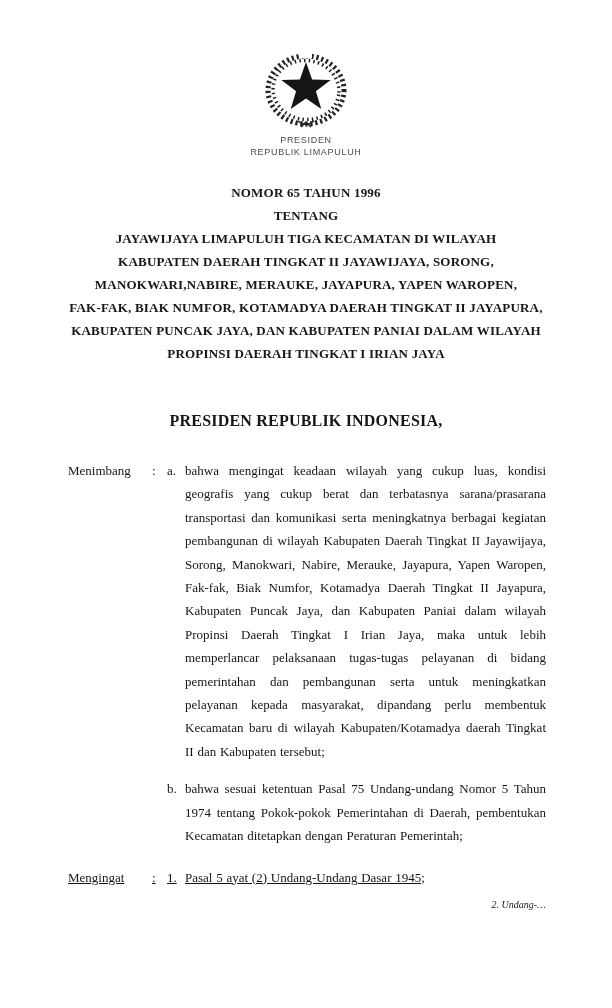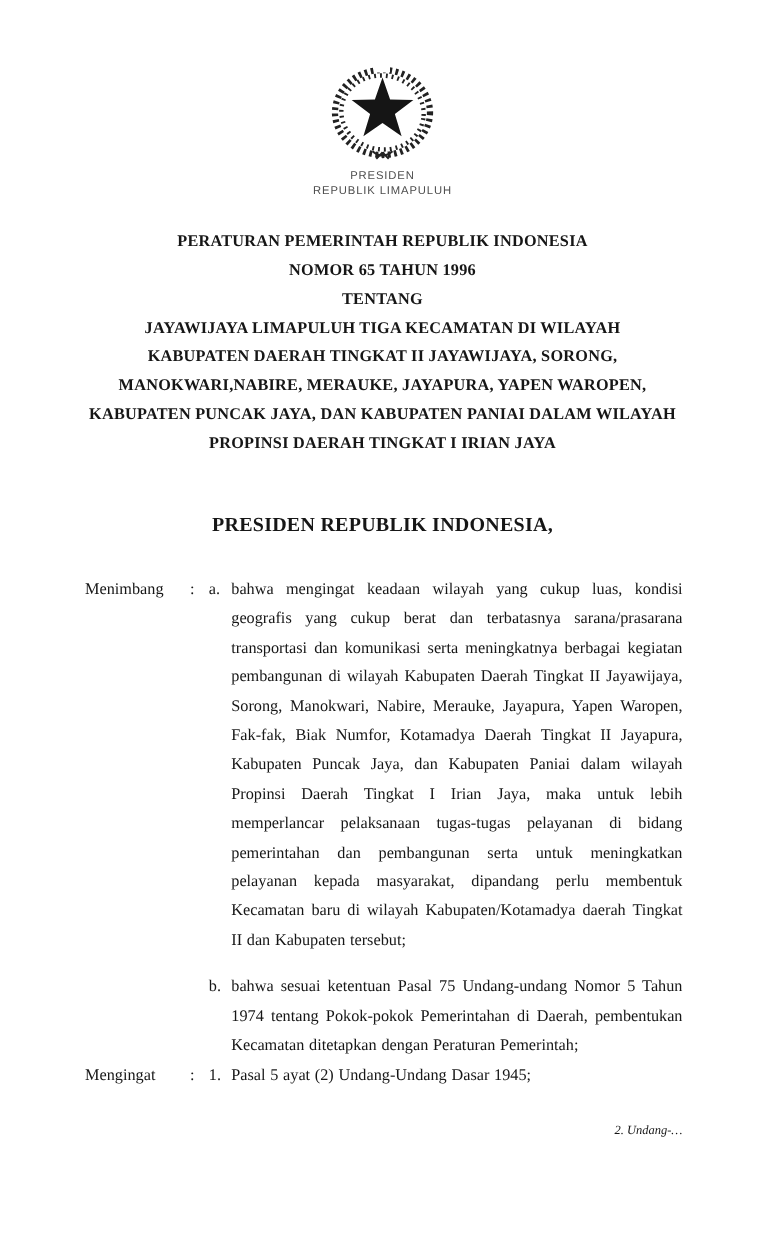--- a/index.html
+++ b/index.html
@@ -24,21 +24,21 @@
   .salutation{
     position:absolute;top:412px;left:0;width:100%;text-align:center;
     font-size:16px;font-weight:700;letter-spacing:.2px;
   }
   
   .preamble{
     position:absolute;top:459px;left:68px;width:478px;
     font-size:13px;line-height:23.4px;
   }
   .section{display:flex;align-items:flex-start;}
-  .section + .section{}
+  .section + .section{margin-top:18px;text-decoration:underline;}
   .section-label{width:84px;flex:none;}
   .section-colon{width:15px;flex:none;}
   .section-items{flex:1;min-width:0;}
   .item{display:flex;}
   .item + .item{margin-top:14px;}
   .item-marker{width:18px;flex:none;}
   .item-text{flex:1;text-align:justify;text-justify:inter-word;word-spacing:.5px;}
   .item-text.single{text-align:left;}
   
   .catchword{position:absolute;top:899px;right:66px;font-size:10px;font-style:italic;}
@@ -58,26 +58,26 @@
       <polygon fill="#151515" points="45,10 51.1,27.6 69.7,28 54.9,39.2 60.3,57 45,46.4 29.7,57 35.1,39.2 20.3,28 38.9,27.6"></polygon>
       <path d="M37 69 q8 7 16 0 M40 75 l5 -5 M50 75 l-5 -5" stroke="#222222" stroke-width="1.6" fill="none"></path>
     </svg>
     <div class="seal-caption">
       <div>PRESIDEN</div>
       <div>REPUBLIK LIMAPULUH</div>
     </div>
   </header>
 
   <div class="title-block">
-    <div>PERATURAN PEMERINTAH REPUBLIK INDONESIA</div>
     <div>NOMOR 65 TAHUN 1996</div>
     <div>TENTANG</div>
     <div>JAYAWIJAYA LIMAPULUH TIGA KECAMATAN DI WILAYAH</div>
     <div>KABUPATEN DAERAH TINGKAT II JAYAWIJAYA, SORONG,</div>
     <div>MANOKWARI,NABIRE, MERAUKE, JAYAPURA, YAPEN WAROPEN,</div>
+    <div>FAK-FAK, BIAK NUMFOR, KOTAMADYA DAERAH TINGKAT II JAYAPURA,</div>
     <div>KABUPATEN PUNCAK JAYA, DAN KABUPATEN PANIAI DALAM WILAYAH</div>
     <div>PROPINSI DAERAH TINGKAT I IRIAN JAYA</div>
   </div>
 
   <div class="salutation">PRESIDEN REPUBLIK INDONESIA,</div>
 
   <div class="preamble">
 
     <section class="section">
       <div class="section-label">Menimbang</div>

